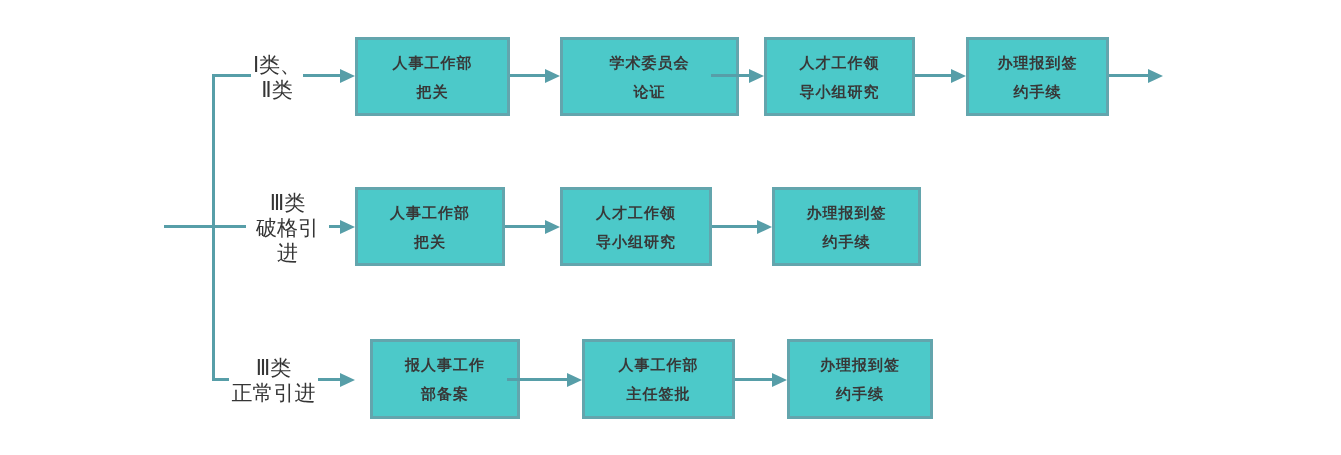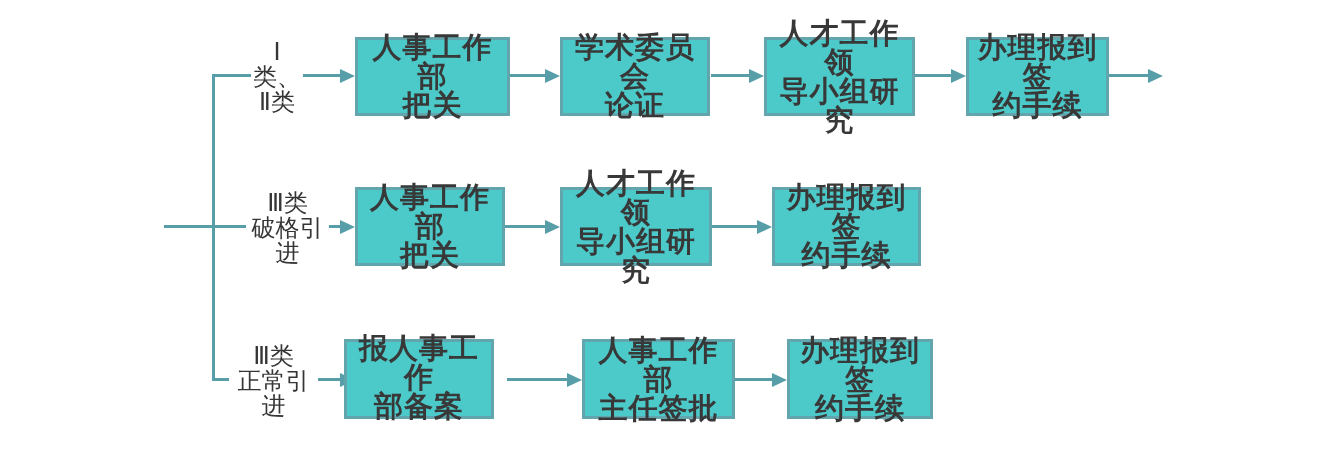--- a/index.html
+++ b/index.html
@@ -20,42 +20,42 @@
   .node{
     position:absolute;
     box-sizing:border-box;
     background:var(--fill);
     border:3px solid var(--border);
     color:var(--txt);
     font-weight:bold;
     display:flex;align-items:center;justify-content:center;
     text-align:center;
     white-space:pre-line;
-    font-size:29px;line-height:29px;
+    font-size:15px;line-height:29px;
     letter-spacing:1px;
   }
   .node.start{font-size:24px;line-height:36px;}
   .node.small{font-size:22px;line-height:27px;letter-spacing:0;}
   .hline,.vline{position:absolute;background:var(--conn);}
   .hline{height:3px;}
   .vline{width:3px;}
   .ah{
     position:absolute;width:0;height:0;
     border-top:7px solid transparent;
     border-bottom:7px solid transparent;
     border-left:15px solid var(--conn);
   }
   .blabel{
     position:absolute;
     background:#ffffff;
     color:#353535;
     display:flex;align-items:center;justify-content:center;
     text-align:center;
     white-space:pre-line;
-    font-size:24px;line-height:25px;
+    font-size:21px;line-height:25px;
   }
 </style>
 </head>
 <body>
 
 <div class="canvas">
 
 
   <div class="hline" style="left:164px;top:225px;width:49px;"></div>
   <div class="vline" style="left:212px;top:74px;height:307px;"></div>
@@ -63,21 +63,21 @@
   <div class="hline" style="left:213px;top:74px;width:128px;"></div>
   <div class="ah" style="left:340px;top:69px;"></div>
   <div class="blabel" style="left:251px;top:51px;width:52px;height:51px;">Ⅰ类、
 Ⅱ类</div>
 
   <div class="node" style="left:355px;top:37px;width:155px;height:79px;">人事工作部
 把关</div>
   <div class="hline" style="left:510px;top:74px;width:36px;"></div>
   <div class="ah" style="left:545px;top:69px;"></div>
 
-  <div class="node" style="left:560px;top:37px;width:150px;height:79px;">学术委员会
+  <div class="node" style="left:560px;top:37px;width:179px;height:79px;">学术委员会
 论证</div>
   <div class="hline" style="left:711px;top:74px;width:39px;"></div>
   <div class="ah" style="left:749px;top:69px;"></div>
 
   <div class="node" style="left:764px;top:37px;width:151px;height:79px;">人才工作领
 导小组研究</div>
   <div class="hline" style="left:915px;top:74px;width:37px;"></div>
   <div class="ah" style="left:951px;top:69px;"></div>
 
   <div class="node" style="left:966px;top:37px;width:143px;height:79px;">办理报到签
@@ -102,21 +102,21 @@
   <div class="ah" style="left:757px;top:220px;"></div>
 
   <div class="node" style="left:772px;top:187px;width:149px;height:79px;">办理报到签
 约手续</div>
 
   <div class="hline" style="left:213px;top:378px;width:128px;"></div>
   <div class="ah" style="left:340px;top:373px;"></div>
   <div class="blabel" style="left:229px;top:354px;width:89px;height:52px;">Ⅲ类
 正常引进</div>
 
-  <div class="node" style="left:344px;top:339px;width:150px;height:80px;font-family:Liberation Mono, monospace;">报人事工作
+  <div class="node" style="left:370px;top:339px;width:150px;height:80px;">报人事工作
 部备案</div>
   <div class="hline" style="left:507px;top:378px;width:61px;"></div>
   <div class="ah" style="left:567px;top:373px;"></div>
 
   <div class="node" style="left:582px;top:339px;width:153px;height:80px;">人事工作部
 主任签批</div>
   <div class="hline" style="left:735px;top:378px;width:38px;"></div>
   <div class="ah" style="left:772px;top:373px;"></div>
 
   <div class="node" style="left:787px;top:339px;width:146px;height:80px;">办理报到签

